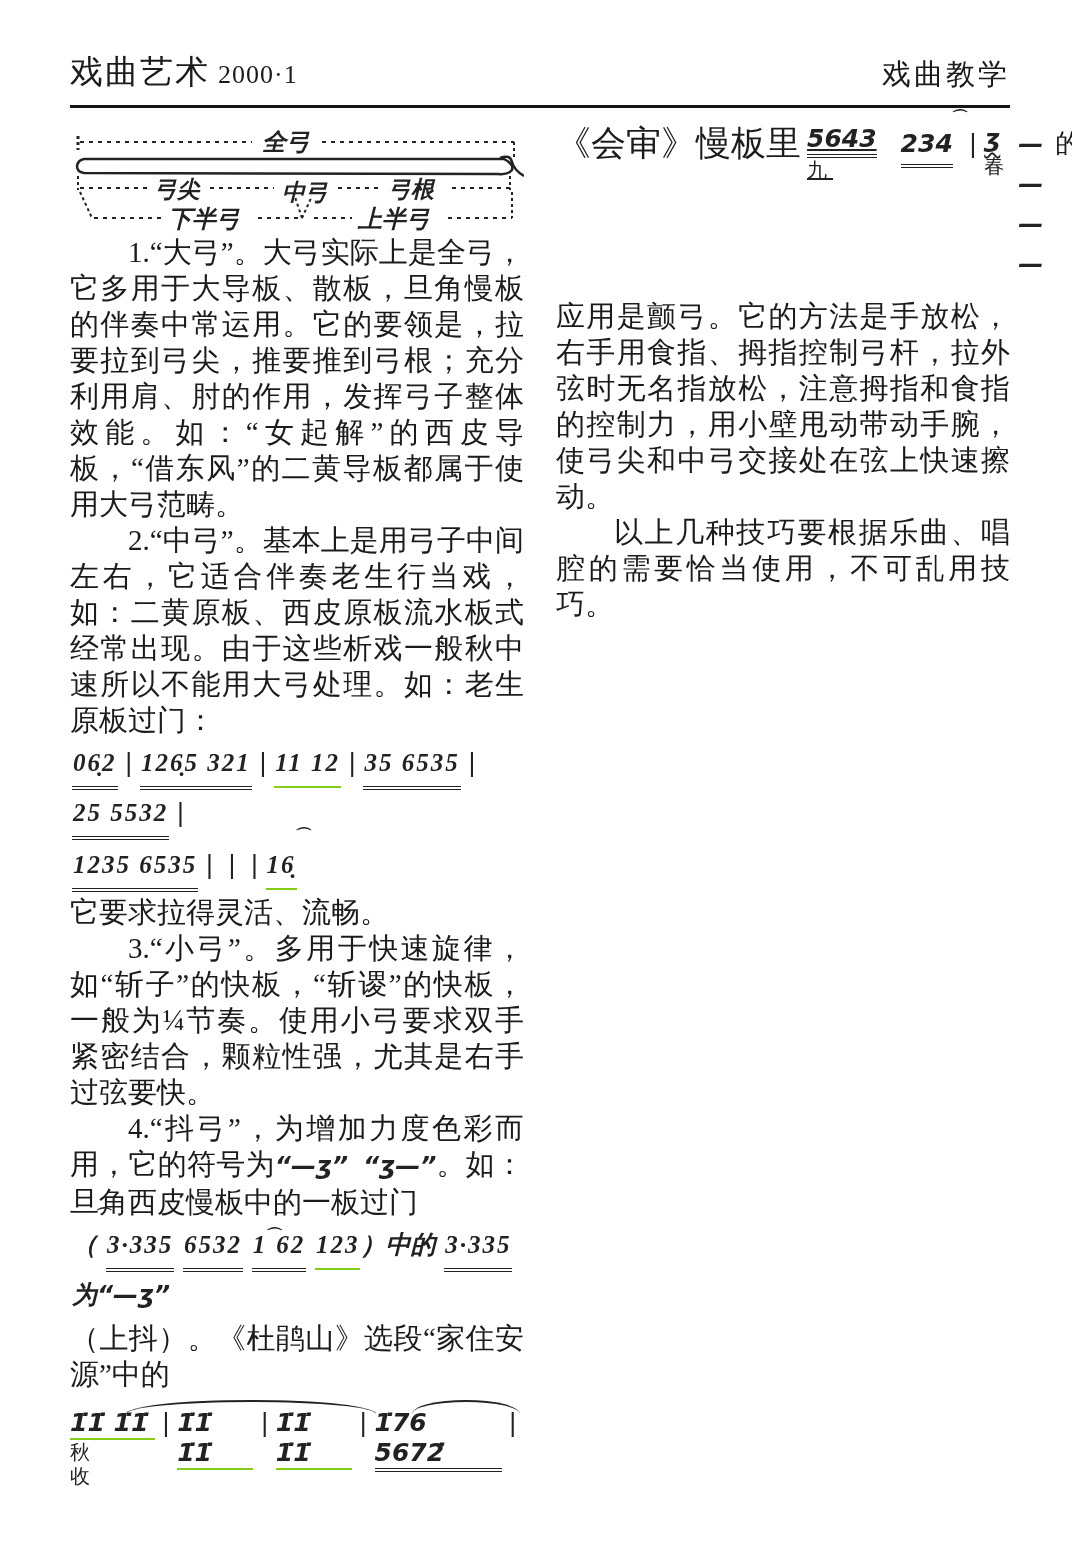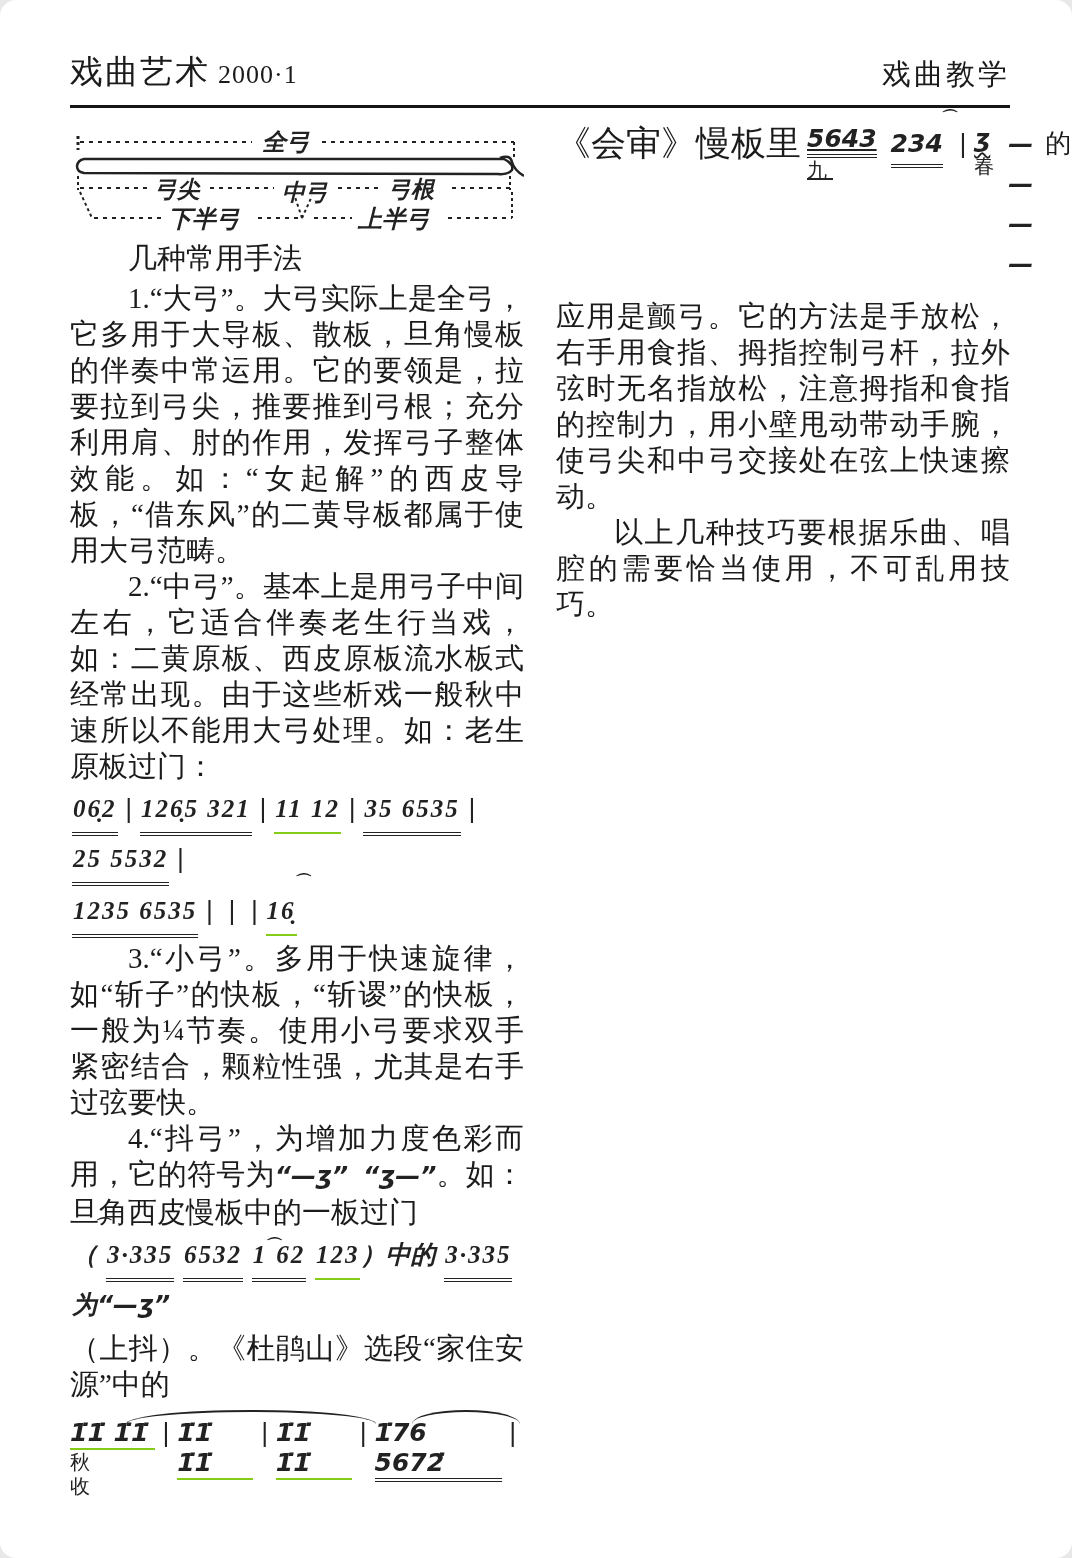--- a/index.html
+++ b/index.html
@@ -5,21 +5,20 @@
   html,body{margin:0;padding:0;background:#e8e8e8;}
   .page{
     position:relative;
     width:1072px;height:1558px;
     background:#ffffff;
     color:#1b1b1b;
     font-family:"Liberation Serif", serif;
     overflow:hidden;
     box-sizing:border-box;
     padding:50px 62px 0 70px;
-    border-radius:16px;
   }
   
   .hdr{display:flex;justify-content:space-between;align-items:flex-end;}
   .hdr .jt{font-size:33px;letter-spacing:2px;}
   .hdr .iss{font-size:26px;margin-left:8px;letter-spacing:1px;}
   .hdr .sec{font-size:29px;letter-spacing:3px;}
   .rule{border-bottom:3px solid #151515;margin-top:10px;}
   
   .cols{display:flex;gap:32px;margin-top:16px;}
   .col{width:454px;font-size:29px;line-height:36px;text-align:justify;text-justify:inter-character;}
@@ -91,21 +90,20 @@
         <line x1="24" y1="90" x2="92" y2="90" stroke="#222" stroke-width="2" stroke-dasharray="4 5"></line>
         <text x="98" y="99" font-size="24">下半弓</text>
         <line x1="188" y1="90" x2="232" y2="90" stroke="#222" stroke-width="2" stroke-dasharray="4 5"></line>
         <path d="M232 90 L224 66 M232 90 L242 68" fill="none" stroke="#222" stroke-width="2" stroke-dasharray="3 3"></path>
         <line x1="244" y1="90" x2="282" y2="90" stroke="#222" stroke-width="2" stroke-dasharray="4 5"></line>
         <text x="288" y="99" font-size="24">上半弓</text>
         <line x1="378" y1="90" x2="442" y2="90" stroke="#222" stroke-width="2" stroke-dasharray="4 5"></line>
         <line x1="442" y1="64" x2="442" y2="90" stroke="#222" stroke-width="2" stroke-dasharray="3 3"></line>
       </svg>
 
-      <p class="head">几种常用手法</p>
 
       <p class="ind">1.“大弓”。大弓实际上是全弓，它多用于大导板、散板，旦角慢板的伴奏中常运用。它的要领是，拉要拉到弓尖，推要推到弓根；充分利用肩、肘的作用，发挥弓子整体效能。如：“女起解”的西皮导板，“借东风”的二黄导板都属于使用大弓范畴。</p>
 
       <p class="ind">2.“中弓”。基本上是用弓子中间左右，它适合伴奏老生行当戏，如：二黄原板、西皮原板流水板式经常出现。由于这些析戏一般秋中速所以不能用大弓处理。如：老生原板过门：</p>
 
       <div class="music hw">
         <span class="m u2">06̣2</span>
           <span class="bar">|</span>
           <span class="m u2">126̣5 321</span>
           <span class="bar">|</span>
@@ -119,20 +117,21 @@
 
       <div class="music hw">
         <span class="m u2">1235 6535</span>
           <span class="bar">|</span>
           <span class="bar">|</span>
           <span class="bar">|</span>
           <span class="m u1">16̣</span>
           <span class="arc">⌒</span>
       </div>
 
+      <p>它要求拉得灵活、流畅。</p>
 
       <p class="ind">3.“小弓”。多用于快速旋律，如“斩子”的快板，“斩谡”的快板，一般为¼节奏。使用小弓要求双手紧密结合，颗粒性强，尤其是右手过弦要快。</p>
 
       <p class="ind"><span>4.“抖弓”，为增加力度色彩而用，它的符号为</span><span class="hw">“—ʒ”</span>&nbsp;&nbsp;<span class="hw">“ʒ—”</span><span>。如：旦角西皮慢板中的一板过门</span></p>
 
       <div class="music hw">
         <span>（</span><span class="arc">⌒</span><span class="m u2">3·335</span>&nbsp;<span class="m u2">6532</span>&nbsp;<span class="m u2"><span>1</span><span class="arc">⌒</span><span>62</span></span>&nbsp;<span class="m u1">123</span><span>）中的</span>&nbsp;<span class="m u2">3·335</span>&nbsp;<span>为</span><span>“—ʒ”</span>
       </div>
 
       <p>（上抖）。《杜鹃山》选段“家住安源”中的</p>
@@ -165,21 +164,21 @@
     </div>
 
     <div class="col">
 
       <div class="khline">
         <span class="pre">《会审》慢板里</span>
         <span class="hw stk" style="margin-left:6px;text-decoration:underline;">
             <span class="m u2">5643</span>
             <span class="lyr">九</span>
           </span>
-        <span class="hw m u2" style="margin-left:14px;">234</span>
+        <span class="hw m u2" style="margin-left:24px;">234</span>
           <span class="hw arc">⌒</span>
         <span class="hw bar">|</span>
         <span class="hw stk">
             <span class="shake">ʒ</span>
             <span class="lyr">春</span>
           </span>
         <span class="hw" style="margin:0 8px;letter-spacing:4px;">— — — —</span>
         <span style="font-size:26px;">的</span>
         <span class="hw shake" style="margin-left:6px;">“ʒ”</span>
       </div>

